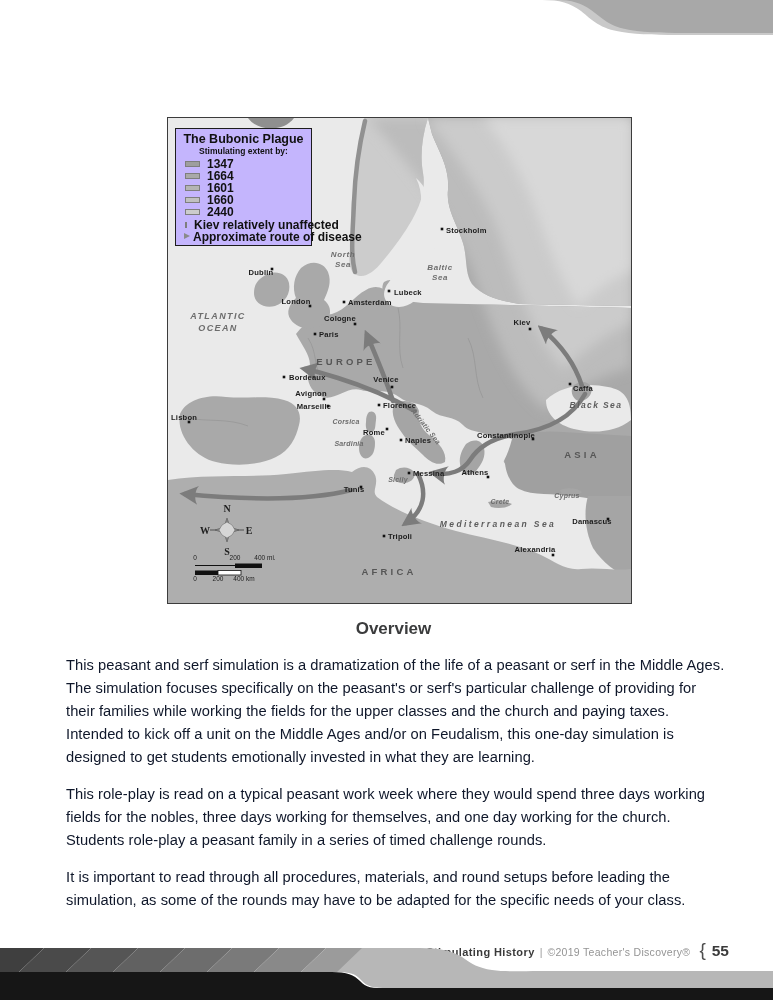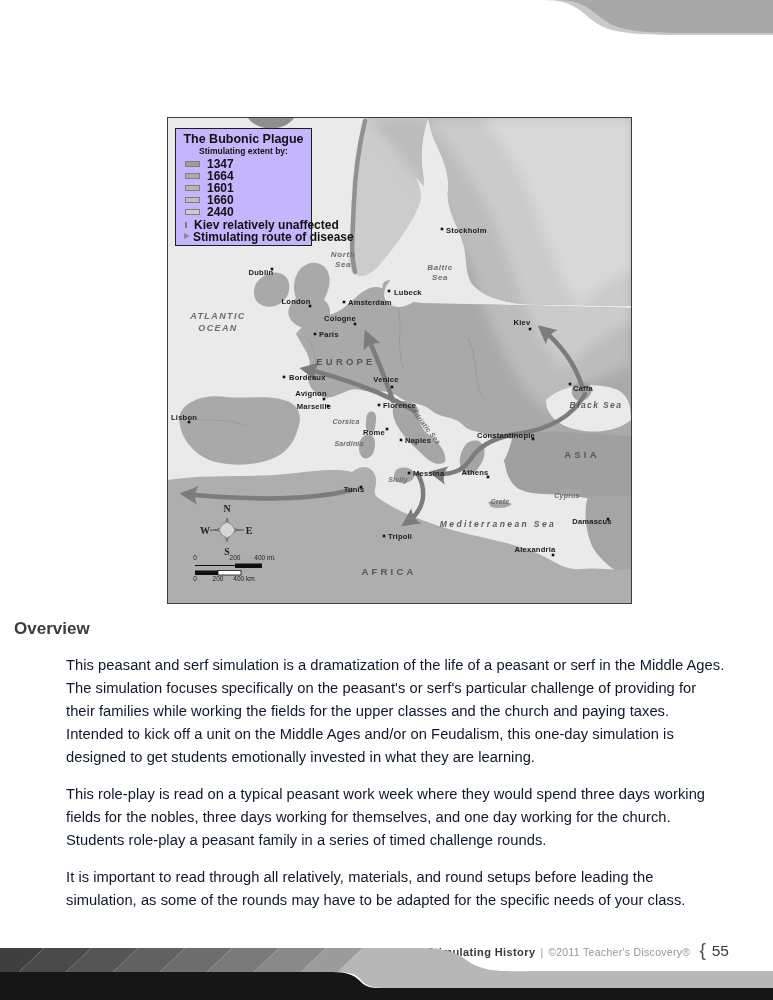--- a/index.html
+++ b/index.html
@@ -30,32 +30,32 @@
   .city{font-size:7.6px;font-weight:700;fill:#1c1c1c;letter-spacing:.2px;}
   .sea{font-size:8px;font-style:italic;font-weight:700;fill:#6d6d6d;letter-spacing:.6px;}
   .ocean{font-size:9px;font-style:italic;font-weight:700;fill:#6d6d6d;letter-spacing:1.4px;}
   .blacksea{font-size:8.5px;font-style:italic;font-weight:700;fill:#5c5c5c;letter-spacing:1.4px;}
   .cont{font-size:9.5px;font-weight:700;fill:#565656;letter-spacing:3.2px;}
   .island{font-size:7px;font-style:italic;font-weight:700;fill:#6d6d6d;letter-spacing:.2px;}
   .medsea{font-size:8.5px;font-style:italic;font-weight:700;fill:#5c5c5c;letter-spacing:2.4px;}
   .compass{font-size:10px;font-weight:700;font-family:"Liberation Serif",serif;fill:#1e1e1e;}
   .scl{font-size:6.5px;fill:#1e1e1e;}
   
-  .overview-heading{position:absolute;top:619px;left:0;right:0;
+  .overview-heading{position:absolute;top:619px;left:0;right:0;text-align:center;
     font-size:17px;font-weight:700;color:#3b3c3d;padding-left:14px;}
   .body-text{position:absolute;left:66px;top:654px;width:660px;
     font-size:14.7px;line-height:23px;color:#0f172a;letter-spacing:.05px;}
   .body-text p{margin:0 0 14px 0;}
   
   .footer-line{position:absolute;top:939px;right:44px;display:flex;align-items:baseline;white-space:nowrap;}
   .footer-brand{font-weight:700;font-size:11px;color:#3a3a3a;letter-spacing:.4px;}
   .footer-sep{font-size:10.5px;color:#9a9a9a;margin:0 5px;}
   .footer-copy{font-size:10.5px;color:#949494;letter-spacing:.3px;}
   .footer-brace{font-size:19px;color:#4f4f4f;font-weight:400;margin:0 6px 0 9px;}
-  .footer-num{font-weight:400;font-size:15.5px;color:#3a3a3a;text-align:center;}
+  .footer-num{font-weight:700;font-size:15.5px;color:#3a3a3a;text-align:center;}
   .deco{position:absolute;left:0;pointer-events:none;}
   .deco.top{top:0;}
   .deco.bottom{bottom:0;}
 </style>
 </head>
 <body>
 
 <div class="page">
 
   <svg class="deco top" width="773" height="36" viewBox="0 0 773 36">
@@ -255,37 +255,37 @@
           <div class="legend-row">
             <span class="swatch" style="background: rgb(204, 204, 204);"></span>
             <span class="legend-label">2440</span>
           </div>
           <div class="legend-row">
             <span class="swatch" style="background: rgb(222, 222, 222);"></span>
             <span class="legend-label">Kiev relatively unaffected</span>
           </div>
           <div class="legend-row">
             <span class="larrow"></span>
-            <span class="legend-label">Stimulating route of disease</span>
+            <span class="legend-label">Approximate route of disease</span>
           </div>
         </div>
     </div>
   </div>
 
   <div class="overview-heading">Overview</div>
   <div class="body-text">
       <p>This peasant and serf simulation is a dramatization of the life of a peasant or serf in the Middle Ages. The simulation focuses specifically on the peasant's or serf's particular challenge of providing for their families while working the fields for the upper classes and the church and paying taxes. Intended to kick off a unit on the Middle Ages and/or on Feudalism, this one-day simulation is designed to get students emotionally invested in what they are learning.</p>
       <p>This role-play is read on a typical peasant work week where they would spend three days working fields for the nobles, three days working for themselves, and one day working for the church. Students role-play a peasant family in a series of timed challenge rounds.</p>
-      <p>It is important to read through all relatively, materials, and round setups before leading the simulation, as some of the rounds may have to be adapted for the specific needs of your class.</p>
+      <p>It is important to read through all procedures, materials, and round setups before leading the simulation, as some of the rounds may have to be adapted for the specific needs of your class.</p>
     </div>
 
   <div class="footer-line">
     <span class="footer-brand">Stimulating History</span>
     <span class="footer-sep">|</span>
-    <span class="footer-copy">©2011 Teacher's Discovery®</span>
+    <span class="footer-copy">©2019 Teacher's Discovery®</span>
     <span class="footer-brace">{</span>
     <span class="footer-num">55</span>
   </div>
 
   <svg class="deco bottom" width="773" height="55" viewBox="0 0 773 55">
     <g id="deco-stripes">
         <polygon points="-28,27 19,27 44,3 -3,3" fill="#3f3f3f"></polygon>
         <polygon points="19,27 66,27 91,3 44,3" fill="#4a4a4a"></polygon>
         <polygon points="66,27 113,27 138,3 91,3" fill="#555555"></polygon>
         <polygon points="113,27 160,27 185,3 138,3" fill="#616161"></polygon>

